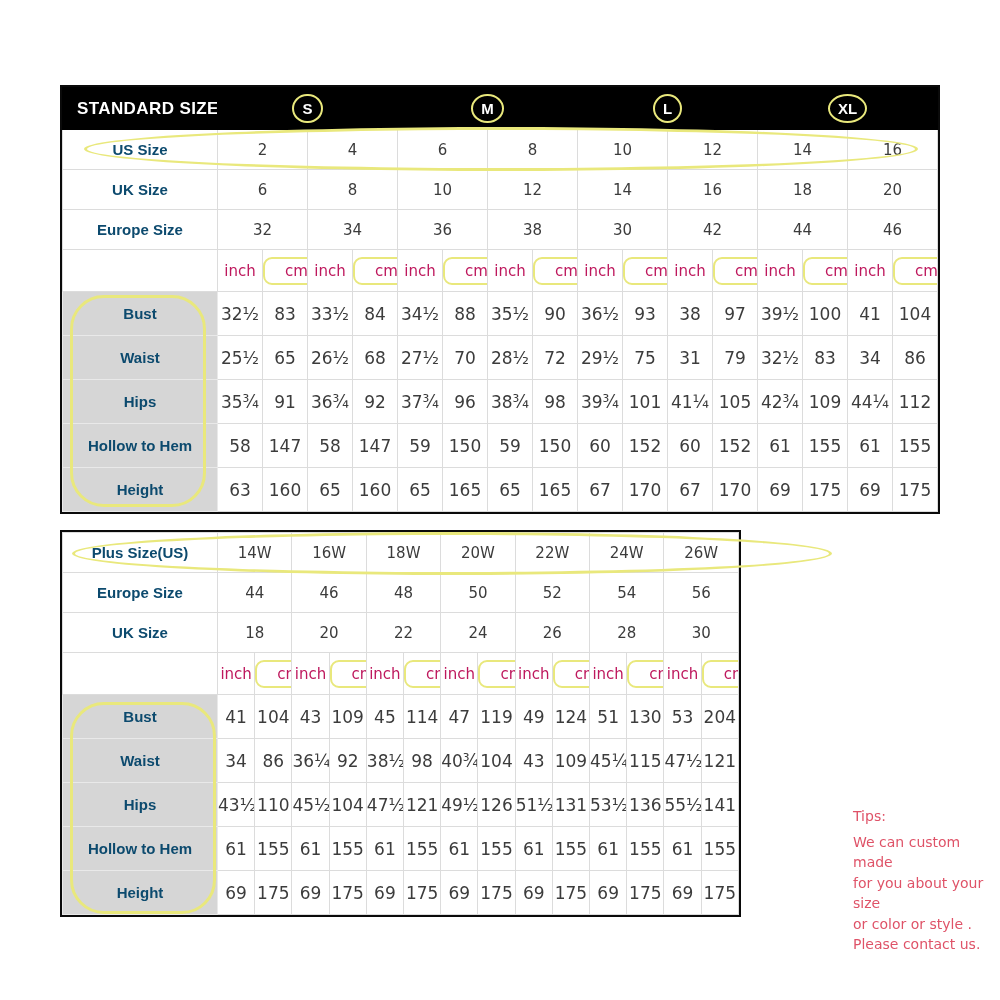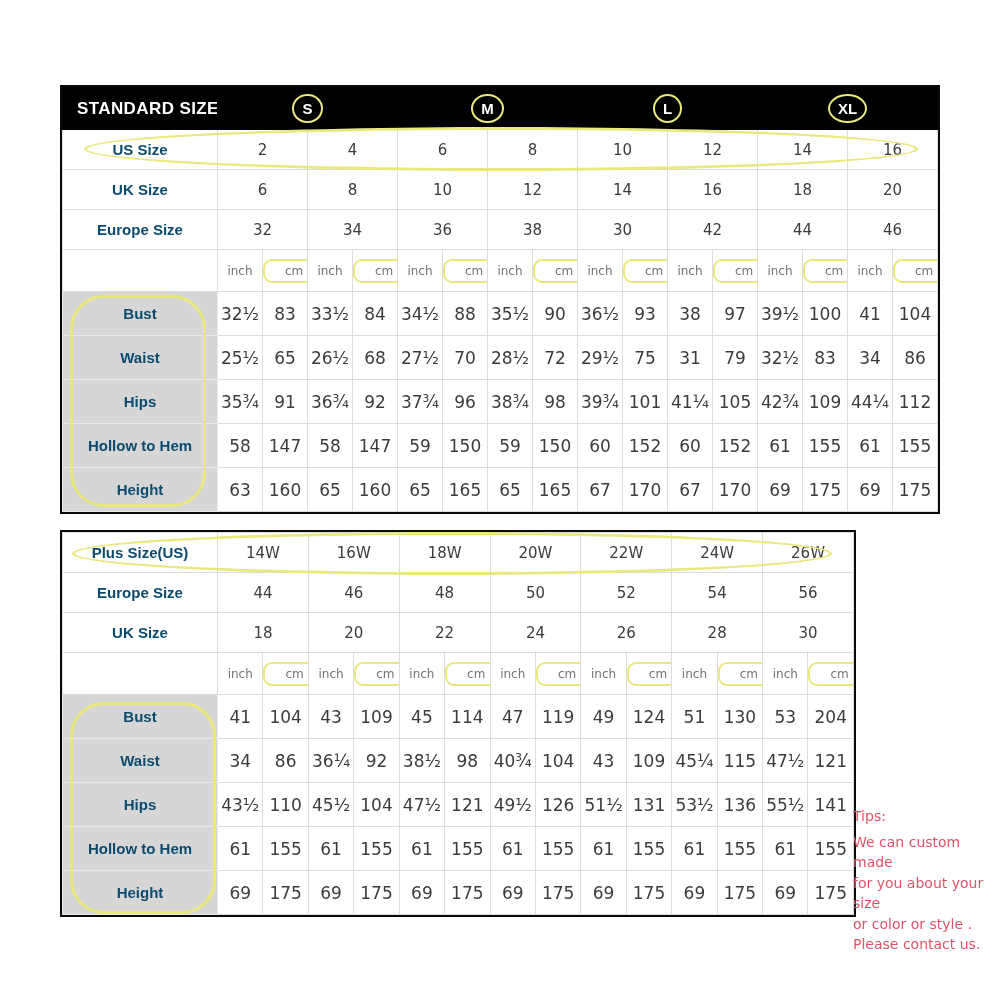--- a/index.html
+++ b/index.html
@@ -8,21 +8,21 @@
     position: relative;
     font-family: "DejaVu Sans", "Liberation Sans", sans-serif;
     color: #333;
   }
   .tbl {
     position: absolute;
     border: 2px solid #0a0a0a;
     background: #fff;
   }
   #standard-table { left: 60px; top: 85px; width: 880px; }
-  #plus-table     { left: 60px; top: 530px; width: 796px; }
+  #plus-table     { left: 60px; top: 530px; width: 681px; }
 
   table.grid { border-collapse: collapse; width: 100%; table-layout: fixed; }
   col.label-col { width: 155px; }
 
   td {
     border: 1px solid #dcdcdc;
     text-align: center;
     vertical-align: middle;
     color: #3c3c3c;
     overflow: hidden;
@@ -41,21 +41,21 @@
     border: 2px solid var(--anno, #e9e87c); border-radius: 50%;
     color: #fff; font-weight: bold; font-size: 15px; line-height: 1;
     font-family: "Liberation Sans", sans-serif;
   }
 
   .size-row td { height: 40px; font-size: 15px; }
   .size-row .lbl, .measure-row .lbl {
     font-weight: bold; color: #0c4a6e; font-size: 15px;
     font-family: "Liberation Sans", sans-serif;
   }
-  .unit-row td { height: 42px; font-size: 12px; color: #737373; padding: 0; }
+  .unit-row td { height: 42px; font-size: 15px; color: #be185d; padding: 0; }
   .measure-row td { height: 44px; }
   .measure-row .lbl { background: #d6d6d6; border-color: #e9e9e9; text-align: center; }
   .measure-row .val { font-size: 17px; color: #3c3c3c; }
 
   .cm-box {
     display: inline-block;
     border: 2px solid var(--anno, #e9e87c);
     border-radius: 9px;
     padding: 3px 20px;
     min-width: 30px;

